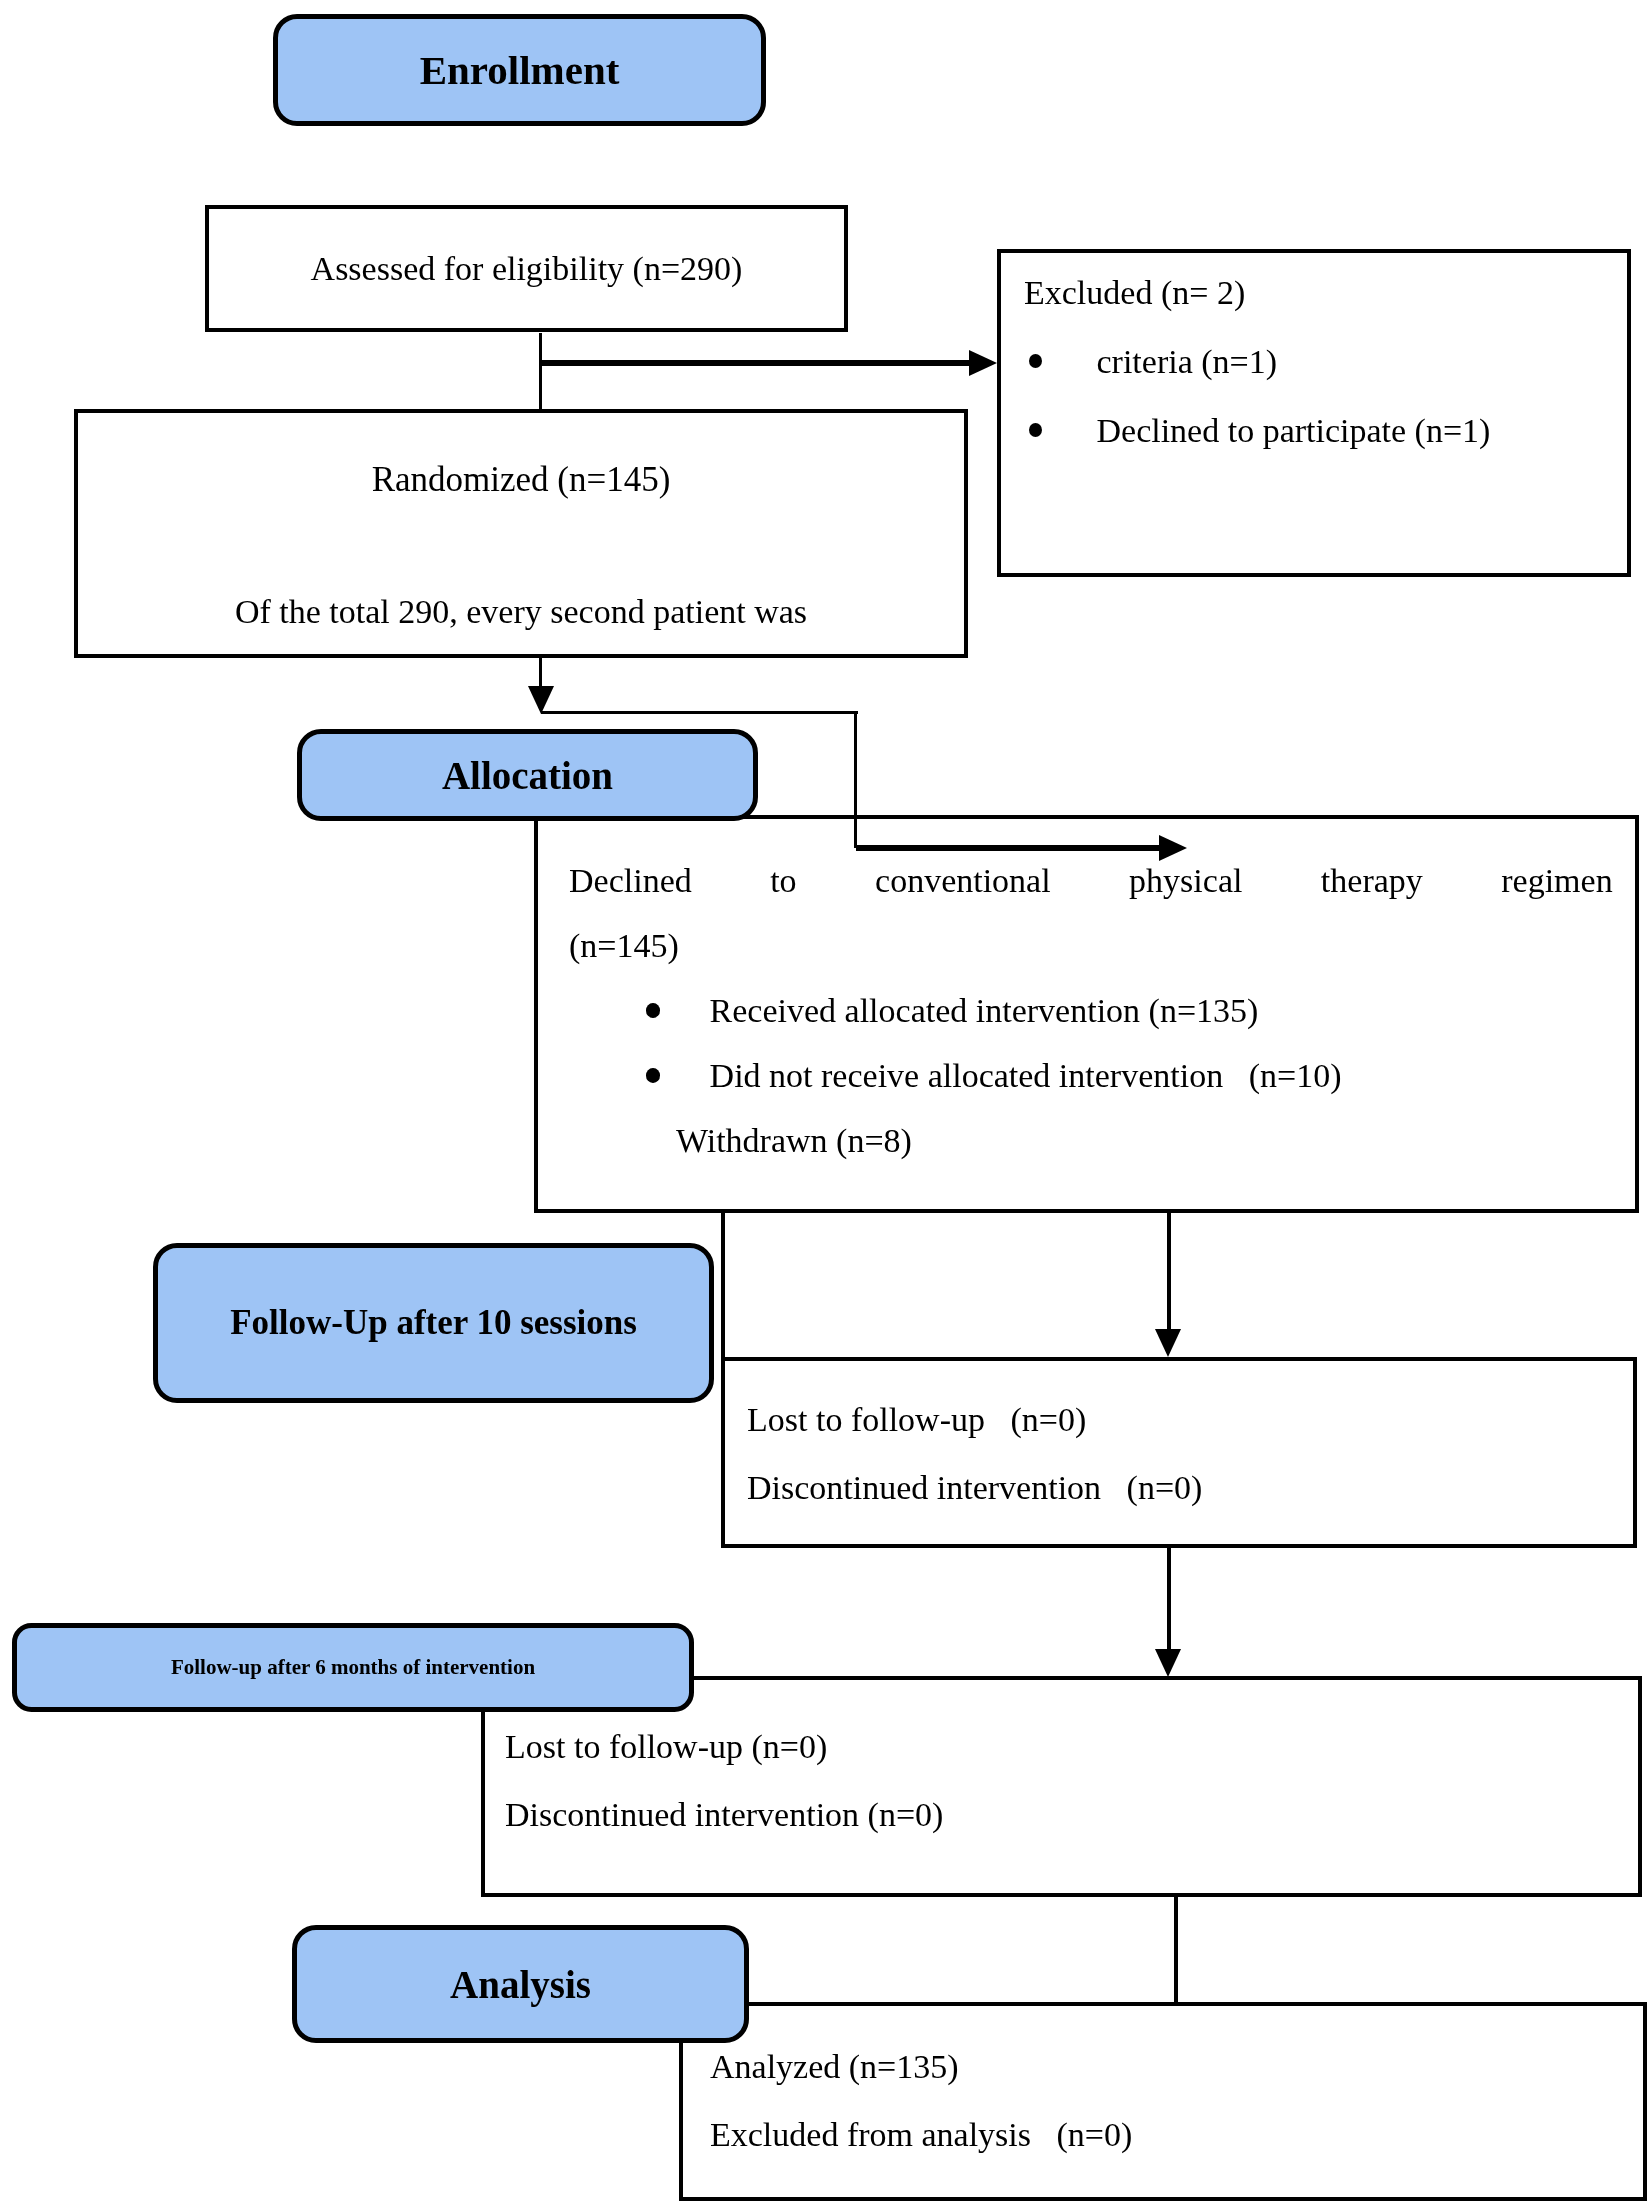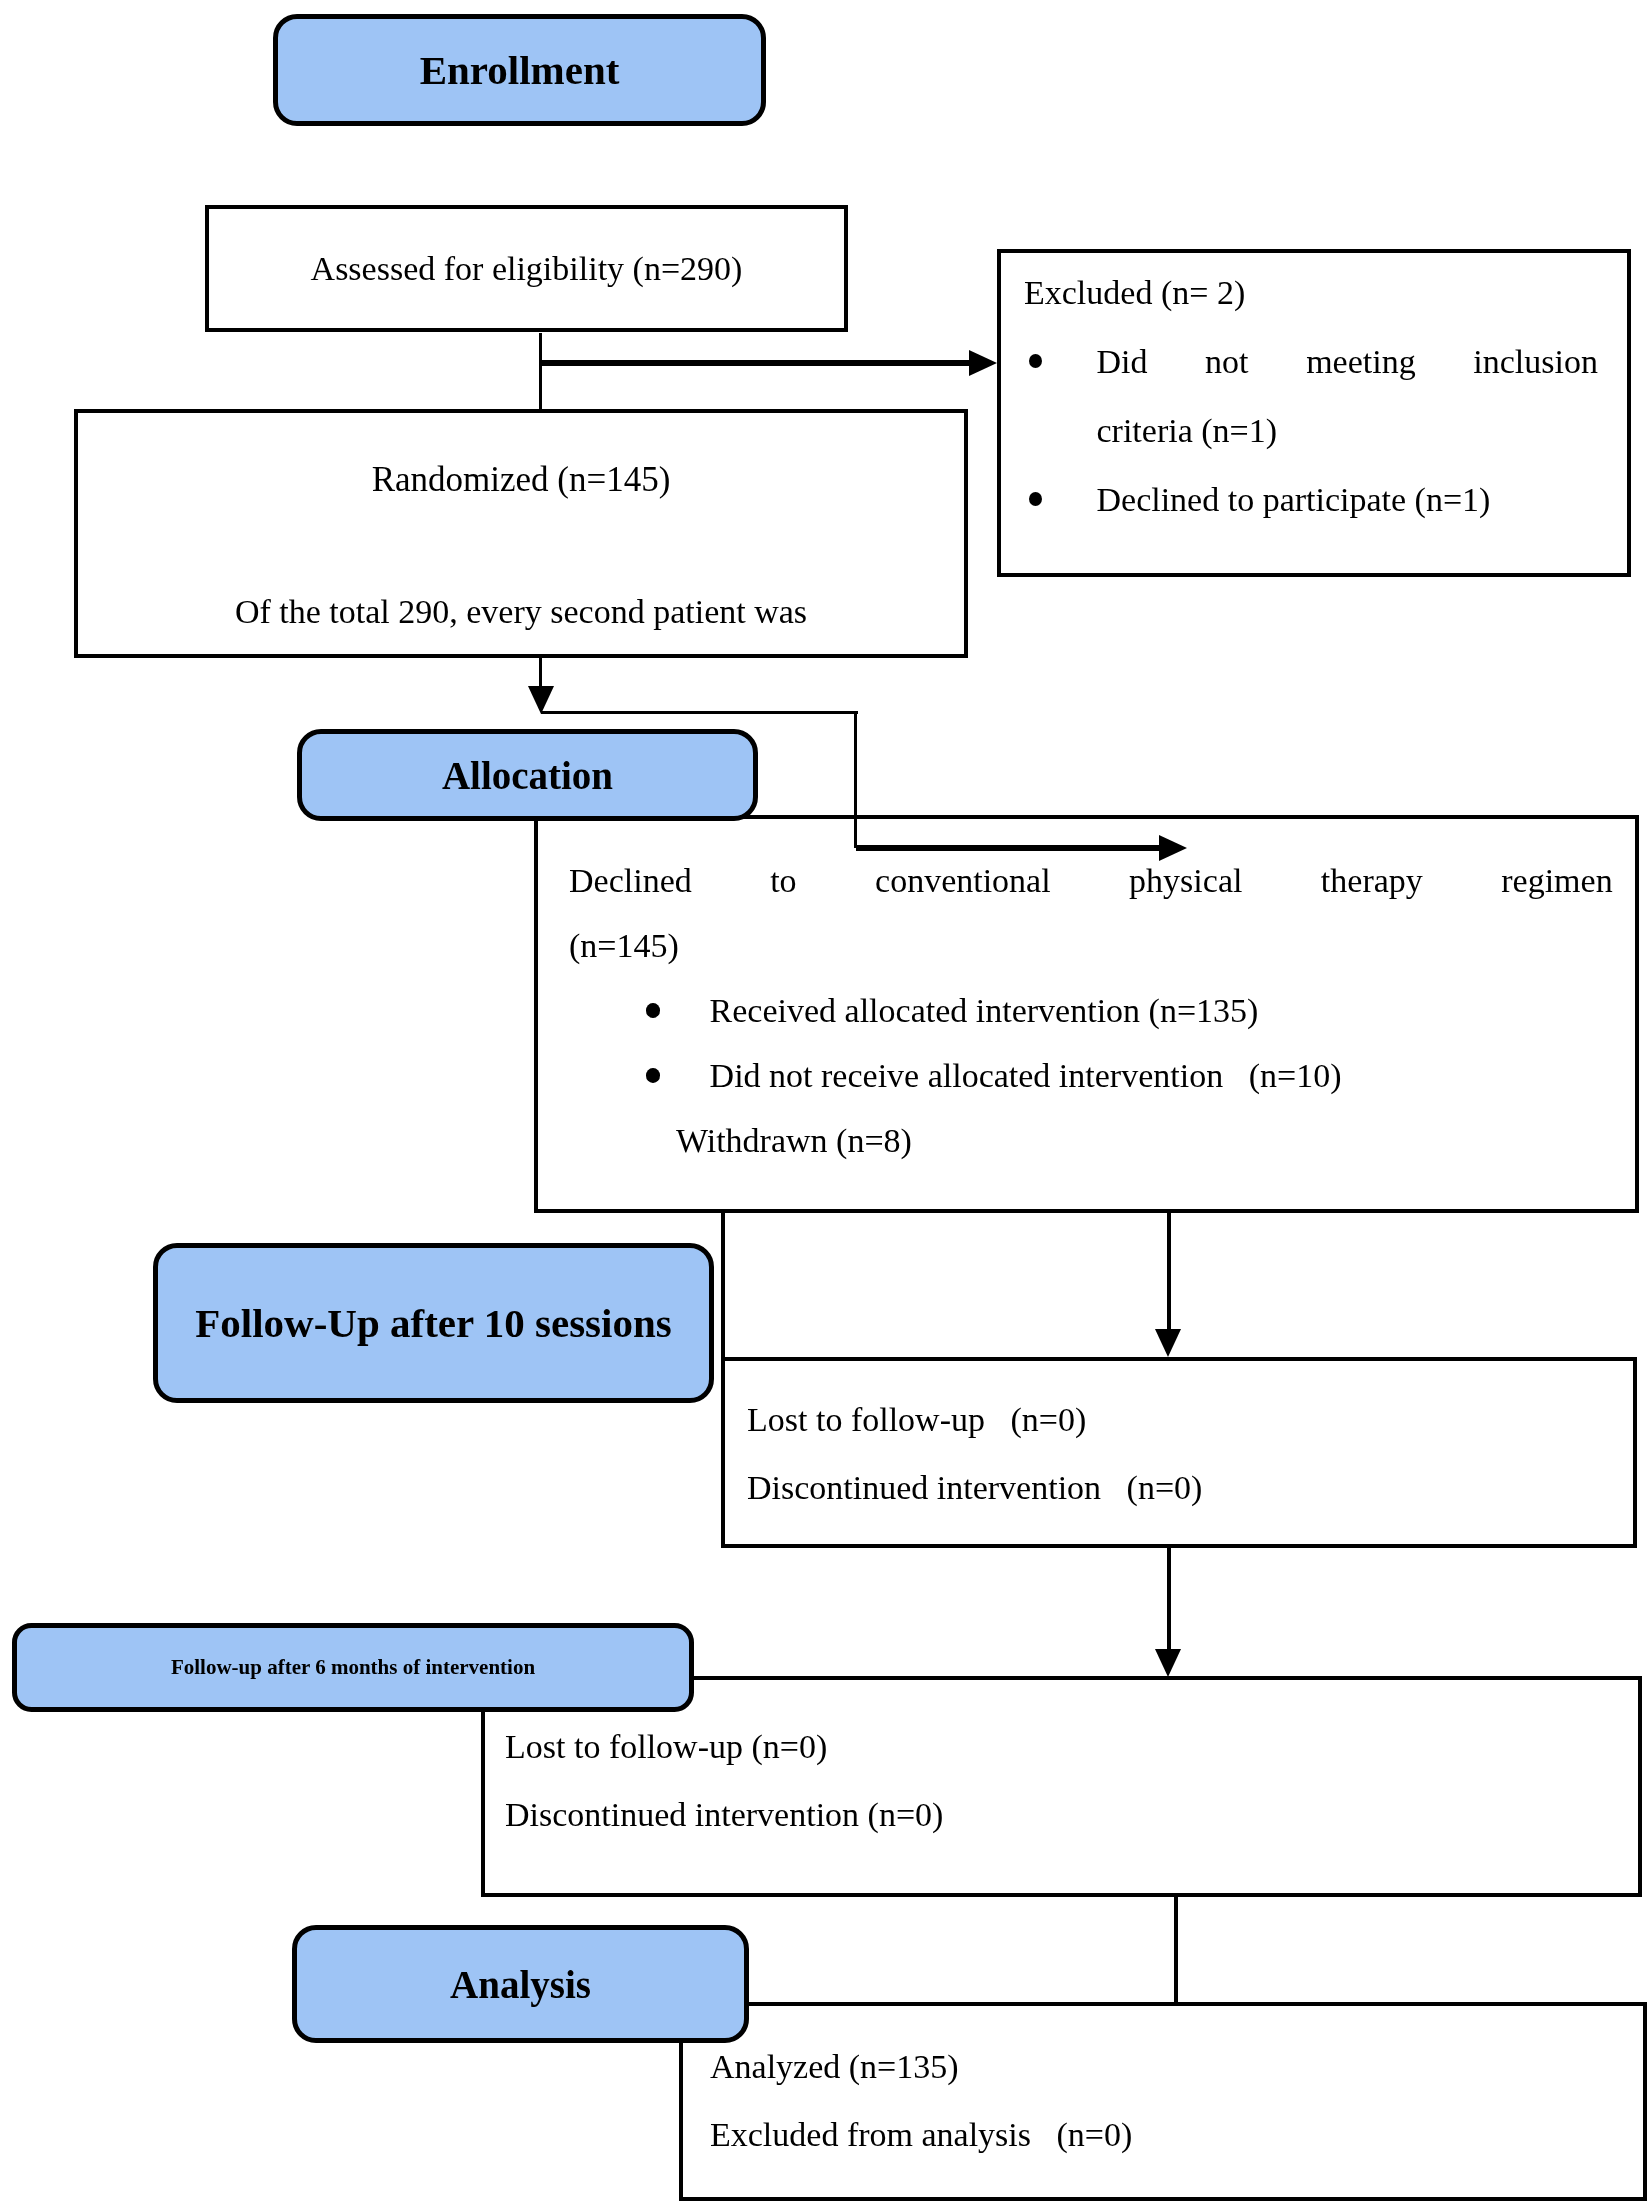--- a/index.html
+++ b/index.html
@@ -77,21 +77,21 @@
   .alloc-box { padding: 29px 22.3px 0 31px; line-height: 65px; }
   .alloc-box .dot { margin: 25px 0 0 77px; }
   .alloc-box .b-text { margin-left: 50px; flex: 1; }
   .alloc-note { margin-left: 107px; }
 
   
   .lost10-box { padding: 25px 19.4px 0 22px; line-height: 68px; }
   .lost6-box  { padding: 33px 19.4px 0 20px; line-height: 68px; }
   .analyzed-box { padding: 27px 19.4px 0 27px; line-height: 68px; }
 
-  .fu10-label { font-size: 41px; }
+  .fu10-label { font-size: 35px; }
   .fu6-label  { font-size: 21px; }
   .enroll-label { font-size: 41px; }
 </style>
 </head>
 <body>
 
 <div class="canvas">
 
   <div class="vline" style="left:539px; top:333px; width:3.4px; height:78px;"></div>
 
@@ -119,26 +119,20 @@
   <div class="wbox center-both" style="left:205px; top:205px; width:643px; height:127px;">
     <span>Assessed for eligibility (n=290)</span>
   </div>
 
   <div class="wbox excluded-box" style="left:997px; top:249px; width:634px; height:328px;">
     <div>Excluded (n= 2)</div>
     <ul>
       <li>
         <span class="dot"></span>
         <div class="b-text">
-          <div class="jwords">
-              <span>Did</span>
-              <span>not</span>
-              <span>meeting</span>
-              <span>inclusion</span>
-            </div>
           <div>criteria (n=1)</div>
         </div>
       </li>
       <li>
         <span class="dot"></span>
         <div class="b-text">Declined to participate (n=1)</div>
       </li>
     </ul>
   </div>
 

